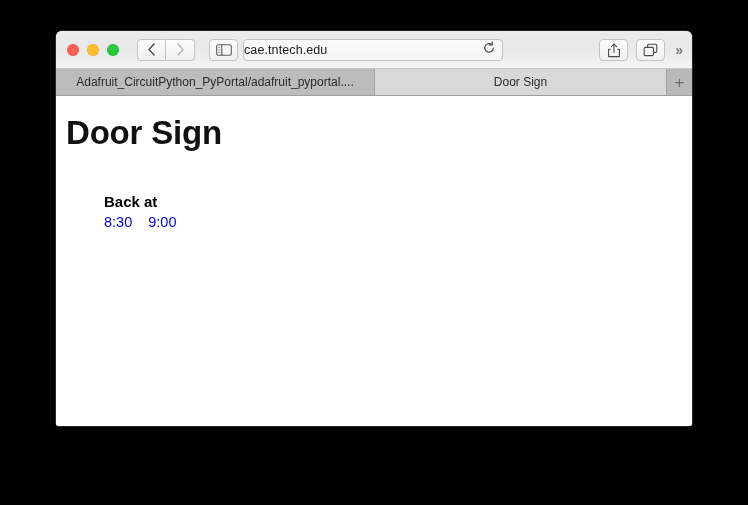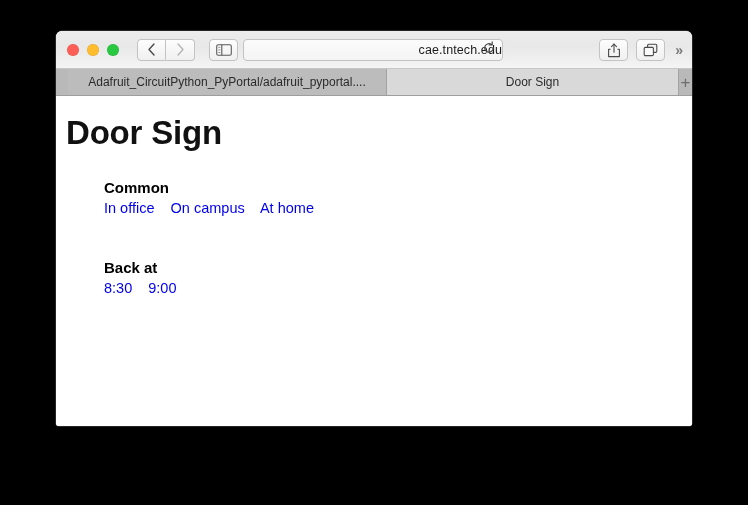--- a/index.html
+++ b/index.html
@@ -80,21 +80,21 @@
     position: absolute;
     left: 187px;
     top: 8px;
     width: 260px;
     height: 22px;
     background: linear-gradient(to bottom, #fbfbfb, #f4f4f4);
     border: 1px solid #c3c3c3;
     border-radius: 4px;
     display: flex;
     align-items: center;
-    justify-content: flex-end;
+    justify-content: flex-start;
     box-sizing: border-box;
   }
   #url-text {
     font-size: 12.5px;
     color: #1c1c1c;
     letter-spacing: .1px;
   }
   #reload-btn {
     position: absolute;
     right: 6px;
@@ -124,21 +124,20 @@
   }
 
   
   #tab-bar {
     position: relative;
     height: 26px;
     background: #b9b9b9;
     display: flex;
     align-items: stretch;
     border-bottom: 1px solid #9e9e9e;
-    padding-left: 12px;
   }
   .tab {
     display: flex;
     align-items: center;
     justify-content: center;
     font-size: 12px;
     color: #2b2b2b;
     box-sizing: border-box;
     border-right: 1px solid #a3a3a3;
     overflow: hidden;
@@ -294,28 +293,20 @@
     </div>
     <div id="new-tab-btn">
       <span>+</span>
     </div>
   </div>
 
   <div id="page-content">
 
     <h1 id="page-title">Door Sign</h1>
 
-    <div class="section common">
-      <div class="sec-head">Common</div>
-      <div class="sec-row">
-        <a class="link" href="#">In office</a>
-        <a class="link" href="#">On campus</a>
-        <a class="link" href="#">At home</a>
-      </div>
-    </div>
 
 
     <div class="section backat">
       <div class="sec-head">Back at</div>
       <div class="sec-row">
         <a class="link" href="#">8:30</a>
         <a class="link" href="#">9:00</a>
       </div>
     </div>
 

